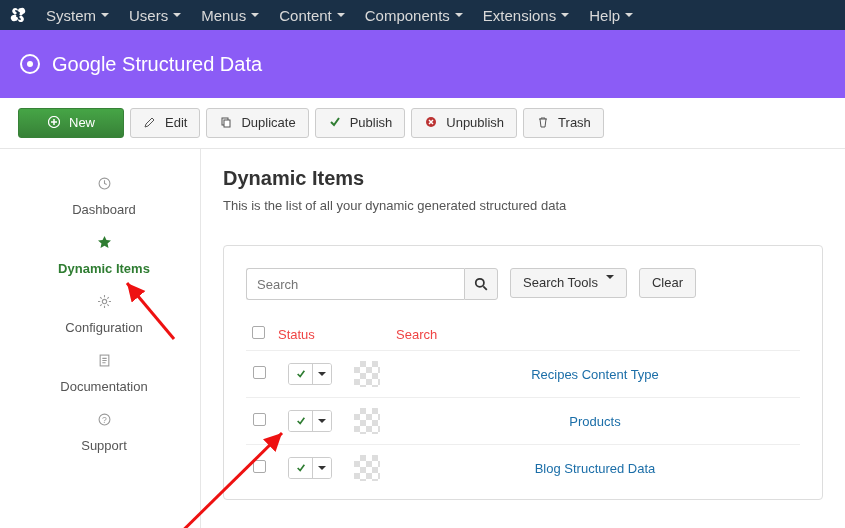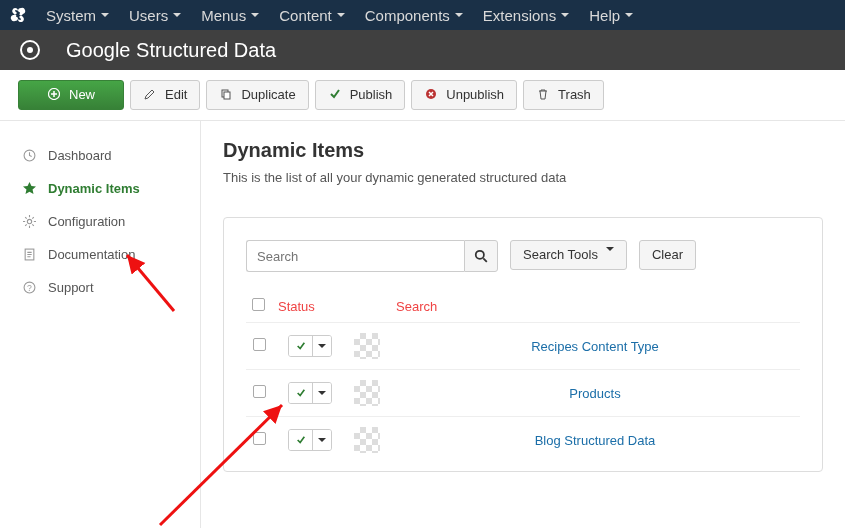--- a/index.html
+++ b/index.html
@@ -1,31 +1,31 @@
 <!DOCTYPE html>
 <html><head>
 <meta charset="utf-8">
 <style>
 * { box-sizing: border-box; margin: 0; padding: 0; }
 body { font-family: -apple-system, Helvetica, Arial, sans-serif; font-size: 13px; color: #333; background: #fff; width: 845px; }
 .topmenu { background: #1a3047; height: 30px; display: flex; align-items: center; padding: 0 10px; }
 .topmenu .joomla-icon { color: #fff; font-size: 16px; margin-right: 10px; }
 .topmenu-item { color: #d9d9d9; padding: 0 10px; font-size: 15px; cursor: pointer; display: flex; align-items: center; gap: 5px; }
 .caret { display: inline-block; width: 0; height: 0; border-left: 4px solid transparent; border-right: 4px solid transparent; border-top: 4px solid #d9d9d9; }
-.header { background: #404040; height: 40px; display: flex; align-items: center; padding: 0 20px; color: #fff; font-size: 20px; font-weight: 400; gap: 26px; }
+.header { background: #8b5cf6; height: 68px; display: flex; align-items: center; padding: 0 20px; color: #fff; font-size: 20px; font-weight: 400; gap: 12px; }
 .header-icon { width: 20px; height: 20px; border: 2px solid #fff; border-radius: 50%; position: relative; display: inline-flex; align-items: center; justify-content: center; }
 .header-icon::after { content: ""; width: 6px; height: 6px; background: #fff; border-radius: 50%; }
 .toolbar { padding: 10px 18px; border-bottom: 1px solid #e6e6e6; display: flex; gap: 6px; }
 .btn { display: inline-flex; align-items: flex-start; gap: 8px; padding: 6px 12px; background: #f5f5f5; border: 1px solid #ccc; border-radius: 3px; font-size: 13px; color: #333; cursor: pointer; height: 30px; }
 .btn-success { background: linear-gradient(#46a546,#378137); color: #fff; border-color: #378137; padding: 6px 28px; }
 .btn-success .icon { color: #fff; }
 .icon { width: 14px; height: 14px; display: inline-flex; align-items: center; justify-content: center; font-size: 12px; }
 .layout { display: flex; }
 .sidebar { width: 230px; padding: 18px 10px 10px 18px; border-right: 1px solid #e6e6e6; min-height: 440px; }
-.side-item { display: flex; align-items: center; gap: 12px; padding: 9px 4px; color: #555; cursor: pointer; font-size: 13px; }
+.side-item { display: flex; align-items: center; gap: 12px; padding: 9px 4px; color: #555; cursor: pointer; font-size: 13px; flex-direction: column; }
 .side-item.active { color: #2f7d32; font-weight: bold; }
 .side-icon { width: 14px; height: 14px; display: inline-flex; align-items: center; justify-content: center; color: #999; font-size: 13px; }
 .side-item.active .side-icon { color: #2f7d32; }
 .main { flex: 1; padding: 18px 22px; }
 .main h2 { font-size: 20px; font-weight: bold; margin-bottom: 8px; }
 .subtext { color: #555; margin-bottom: 32px; }
 .panel { border: 1px solid #ddd; border-radius: 4px; padding: 22px 22px 8px 22px; background: #fff; width: 600px; }
 .filters { display: flex; gap: 12px; margin-bottom: 18px; }
 .search-group { display: flex; }
 .search-input { width: 218px; height: 32px; border: 1px solid #ccc; border-right: none; border-radius: 3px 0 0 3px; padding: 0 10px; font-size: 13px; }

